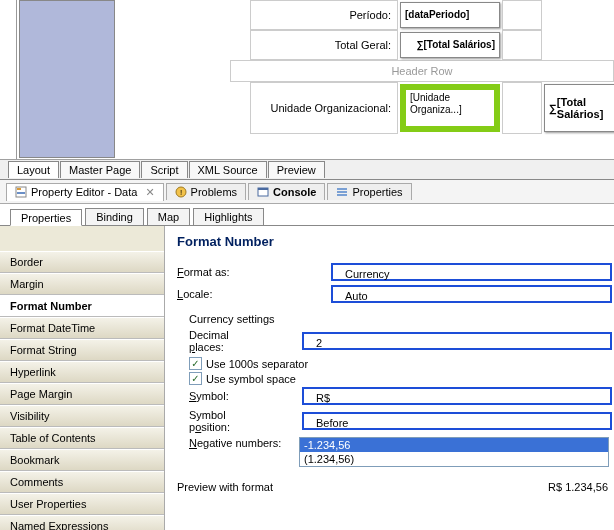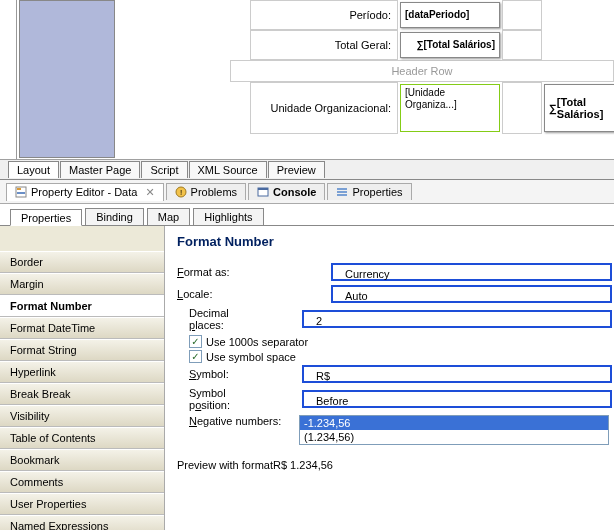--- a/index.html
+++ b/index.html
@@ -244,20 +244,21 @@
     height: 14px;
     line-height: 14px;
     font-size: 11px;
   }
   .listbox .opt.selected {
     background: #3a71d6;
     color: #fff;
   }
   .preview-row {
     display:flex;
+    justify-content: space-between;
     margin-top: 14px;
     font-size: 11px;
     padding-right: 6px;
   }
   .subheading {
     margin: 10px 0 4px 12px;
     font-size: 11px;
   }
 </style>
 </head>
@@ -276,21 +277,21 @@
       <div class="dg-lbl">Total Geral:</div>
       <div class="dg-val shadow right">
           <span class="sigma"></span>
           <span>[Total Salários]</span>
         </div>
       <div class="dg-spacer"></div>
     </div>
     <div class="dg-row header">Header Row</div>
     <div class="dg-row tall">
       <div class="dg-lbl">Unidade Organizacional:</div>
-      <div class="dg-val" style="font-weight:normal;border:1px solid #84cc16;align-items:flex-start;">[Unidade Organiza...]</div>
+      <div class="dg-val" style="font-weight:normal;border:6px solid #84cc16;align-items:flex-start;">[Unidade Organiza...]</div>
       <div class="dg-spacer"></div>
       <div class="dg-last">
           <span class="sigma"></span>
           <span>[Total Salários]</span>
         </div>
     </div>
   </div>
 </div>
 
 <div class="lower-tabs">
@@ -345,41 +346,42 @@
 </div>
 
 <div class="content">
   <div class="sidebar">
     <div class="sidebar-item">Border</div>
     <div class="sidebar-item">Margin</div>
     <div class="sidebar-item active">Format Number</div>
     <div class="sidebar-item">Format DateTime</div>
     <div class="sidebar-item">Format String</div>
     <div class="sidebar-item">Hyperlink</div>
-    <div class="sidebar-item">Break Break</div>
+    <div class="sidebar-item">Page Margin</div>
     <div class="sidebar-item">Visibility</div>
     <div class="sidebar-item">Table of Contents</div>
     <div class="sidebar-item">Bookmark</div>
     <div class="sidebar-item">Comments</div>
     <div class="sidebar-item">User Properties</div>
     <div class="sidebar-item">Named Expressions</div>
   </div>
 
   <div class="panel">
     <h2>Format Number</h2>
 
     <div class="form-row">
       <label><span class="ul">F</span>ormat as:</label>
       <div class="field">Currency</div>
     </div>
     <div class="form-row">
       <label><span class="ul">L</span>ocale:</label>
       <div class="field">Auto</div>
     </div>
 
+    <div class="subheading">Currency settings</div>
 
     <div class="form-row indent">
       <label>Decimal <span class="ul">p</span>laces:</label>
       <div class="field" style="flex:0 0 310px">2</div>
     </div>
 
     <div class="checkbox-row">
       <span class="checkbox">✓</span>
       <span>Use <span class="ul">1</span>000s separator</span>
     </div>

